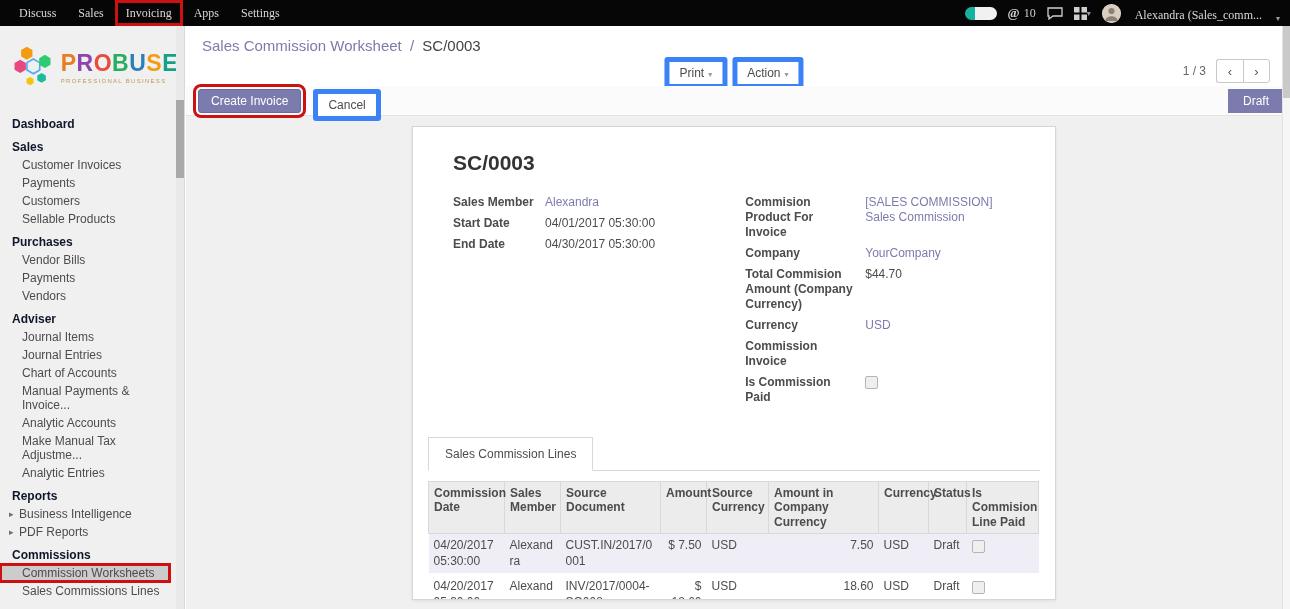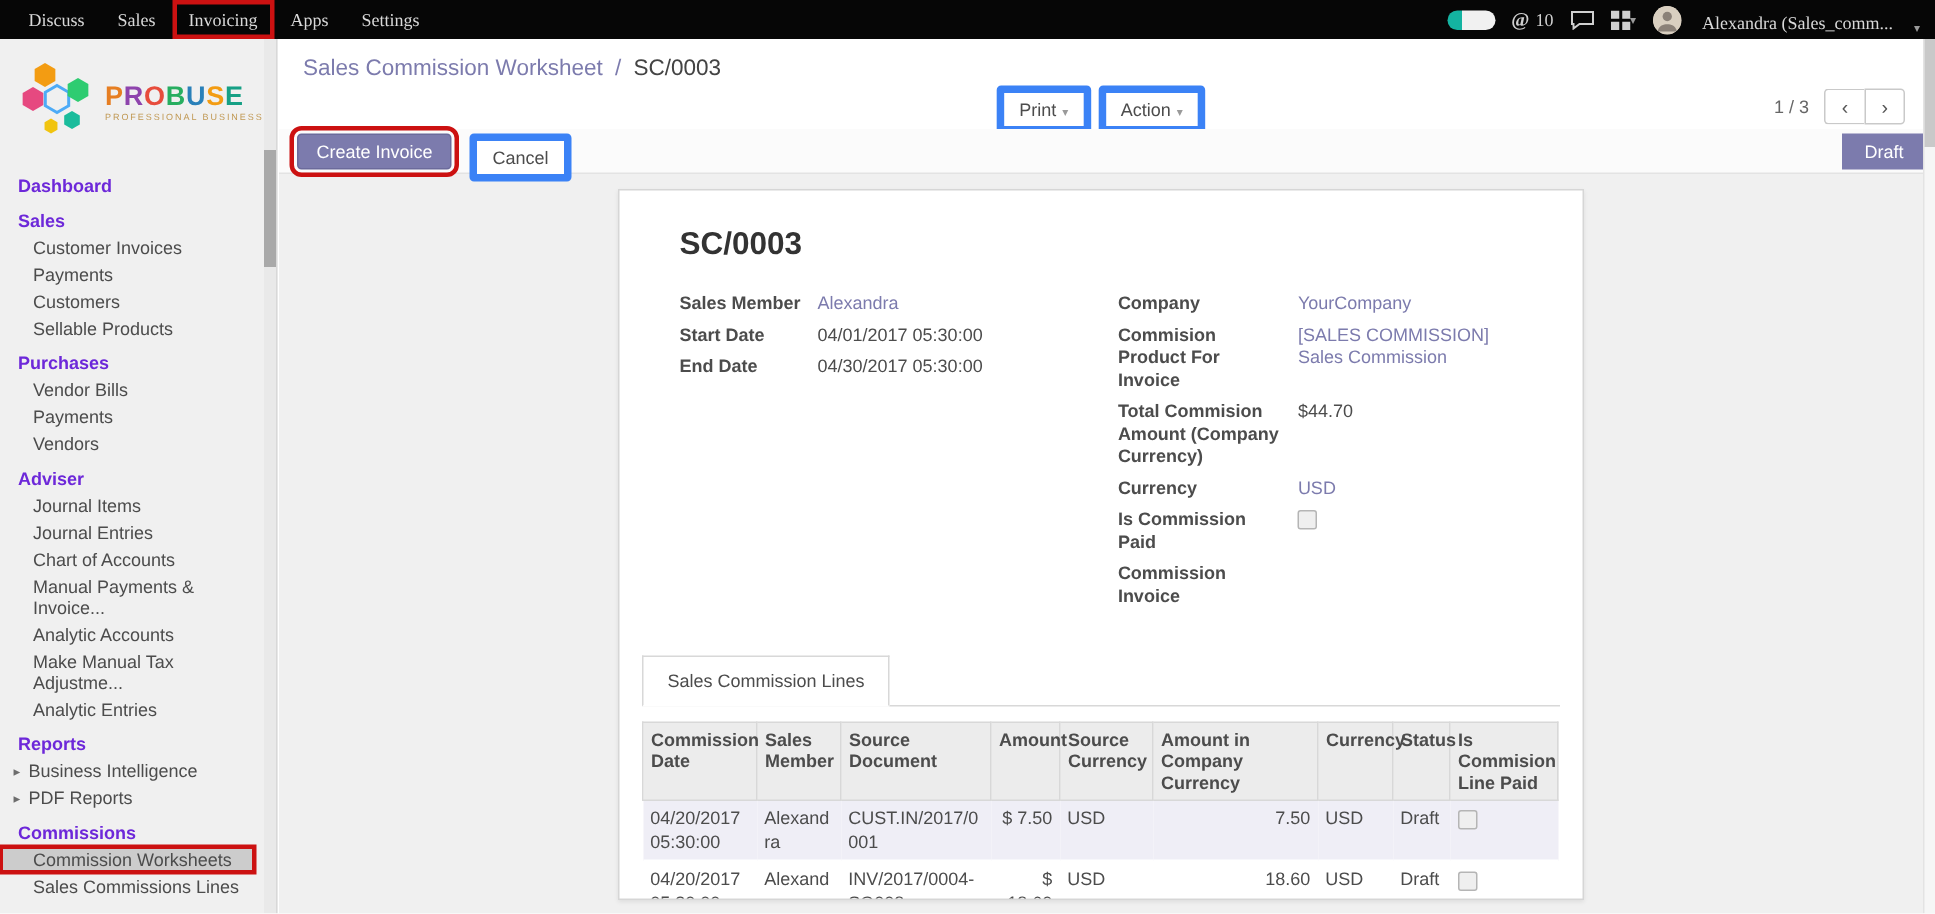--- a/index.html
+++ b/index.html
@@ -17,23 +17,23 @@
   .at-glyph { font-size:13px; font-weight:bold; color:#cfcfcf; }
   .icon-dim { display:flex; align-items:center; }
   .user { display:flex; align-items:flex-end; gap:14px; color:#d9d9d9; }
   .avatar { width:19px; height:19px; border-radius:50%; overflow:hidden; background:#d9cfc0; display:block; }
   .caret { font-size:8px; margin-left:4px; color:#9a9a9a; }
   .tb-caret { font-size:8px; color:#9a9a9a; }
 
   
   .sidebar { position:absolute; top:26px; left:0; width:185px; height:583px; background:#f0f0f0; border-right:1px solid #d8d8d8; overflow:hidden; z-index:10; }
   .logo { padding:8px 6px 8px 12px; display:flex; align-items:center; gap:6px; height:84px; }
-  .logo-title { font-size:18px; font-weight:bold; letter-spacing:.5px; line-height:1; }
+  .logo-title { font-size:23px; font-weight:bold; letter-spacing:.5px; line-height:1; }
   .logo-sub { font-size:6px; letter-spacing:1.3px; color:#c09853; margin-top:3px; white-space:nowrap; }
-  .sb-header { font-weight:bold; color:#6d28d9; padding:7px 12px 2px; font-size:12px; cursor:pointer; }
+  .sb-header { font-weight:bold; color:#0f172a; padding:7px 12px 2px; font-size:12px; cursor:pointer; }
   .sb-item { display:flex; align-items:center; padding:2px 6px 2px 22px; margin-right:14px; color:#4c4c4c; cursor:pointer; line-height:14px; }
   .sb-item .arrow { width:10px; margin-left:-13px; font-size:9px; color:#6d6d6d; flex:none; }
   .sb-item.selected { background:#cccccc; }
   .sb-item.annotated { outline:3px solid #cc1111; outline-offset:-2px; }
   .sb-scroll { position:absolute; top:0; right:0; width:8px; height:100%; background:#e9e9e9; }
   .sb-thumb { position:absolute; top:74px; right:0; width:8px; height:78px; background:#a9a9a9; }
 
   
   .main { position:absolute; top:26px; left:186px; right:8px; bottom:0; background:#f0f0f0; display:flex; flex-direction:column; }
   .control-panel { position:relative; height:60px; background:#fff; flex:none; }
@@ -254,42 +254,42 @@
               <div class="fvalue">04/01/2017 05:30:00</div>
             </div>
             <div class="frow">
               <div class="flabel">End Date</div>
               <div class="fvalue">04/30/2017 05:30:00</div>
             </div>
           </div>
 
           <div class="fgroup right">
             <div class="frow">
+              <div class="flabel">Commision Product For Invoice</div>
+              <div class="fvalue link">[SALES COMMISSION] Sales Commission</div>
+            </div>
+            <div class="frow">
               <div class="flabel">Company</div>
               <div class="fvalue link">YourCompany</div>
             </div>
             <div class="frow">
-              <div class="flabel">Commision Product For Invoice</div>
-              <div class="fvalue link">[SALES COMMISSION] Sales Commission</div>
-            </div>
-            <div class="frow">
               <div class="flabel">Total Commision Amount (Company Currency)</div>
               <div class="fvalue">$44.70</div>
             </div>
             <div class="frow">
               <div class="flabel">Currency</div>
               <div class="fvalue link">USD</div>
             </div>
             <div class="frow">
+              <div class="flabel">Commission Invoice</div>
+              <div class="fvalue"></div>
+            </div>
+            <div class="frow">
               <div class="flabel">Is Commission Paid</div>
               <div class="fvalue"><span class="checkbox"></span></div>
-            </div>
-            <div class="frow">
-              <div class="flabel">Commission Invoice</div>
-              <div class="fvalue"></div>
             </div>
           </div>
         </div>
 
         <div class="notebook">
           <div class="tabs">
             <span class="tab">Sales Commission Lines</span>
           </div>
 
           <table class="lines">

